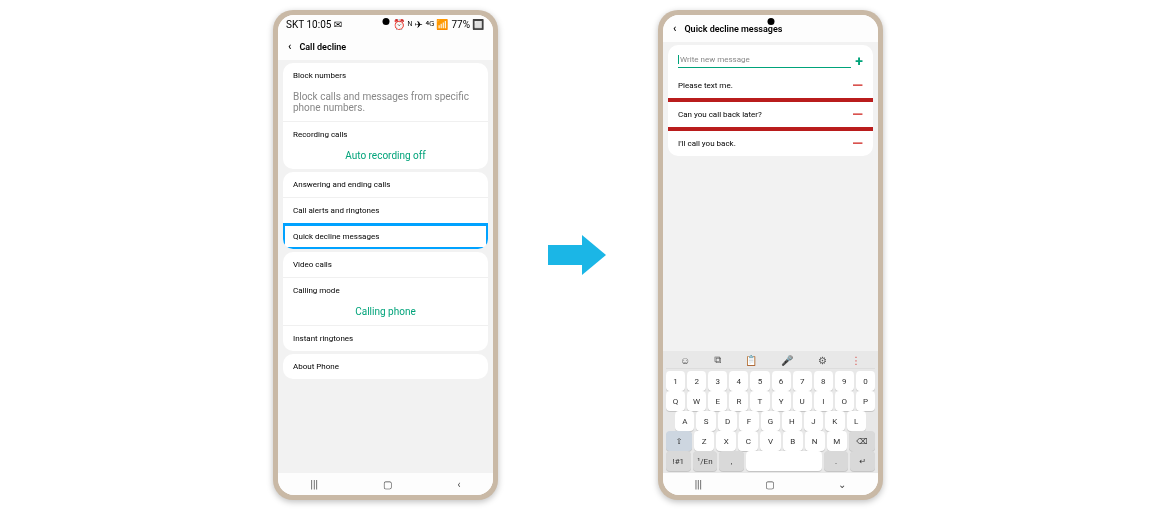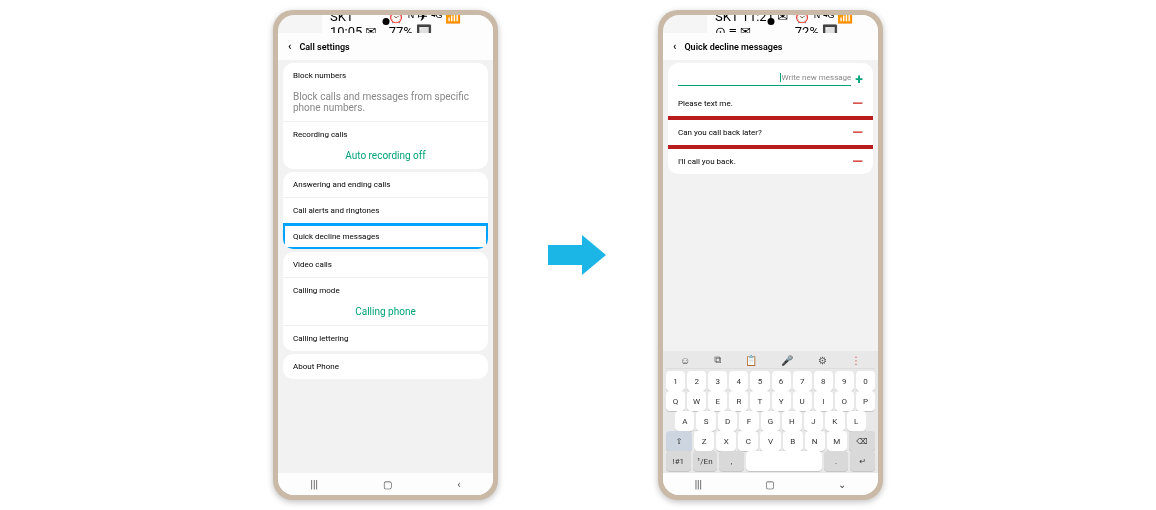--- a/index.html
+++ b/index.html
@@ -44,28 +44,27 @@
     left: 50%;
     transform: translateX(-50%);
     width: 7px;
     height: 7px;
     background: #000;
     border-radius: 50%;
     z-index: 30;
   }
   .statusbar {
     height: 18px;
-    font-size: 13px;
+    font-size: 10px;
     color: #000;
     display: flex;
     justify-content: space-between;
     align-items: center;
     padding: 0 8px;
     background: #fdfdfd;
-    margin-left: 44px;
   }
   .statusbar .sb-left { display:flex; gap:2px; align-items:center;}
   .statusbar .sb-right { display:flex; gap:2px; align-items:center;}
   .titlebar {
     display: flex;
     align-items: center;
     gap: 8px;
     padding: 8px 10px;
     font-size: 9px;
     font-weight: 600;
@@ -126,21 +125,20 @@
     border-bottom:20px solid transparent;
     border-left:24px solid #1bb6e6;
   }
 
   
   .input-row {
     display:flex;
     align-items:center;
     gap:4px;
     padding: 8px 10px 4px 10px;
-    text-align: right;
   }
   .input-line {
     flex:1;
     border-bottom: 1.5px solid #00a37a;
     font-size: 8px;
     color: #888;
     padding-bottom: 3px;
   }
   .input-line .cursor {
     border-left:1px solid #00a37a; padding-left:1px;
@@ -200,21 +198,21 @@
 
   <div class="phone">
     <div class="camera-hole"></div>
     <div class="screen">
       <div class="statusbar">
         <span class="sb-left">SKT 10:05 ✉</span>
         <span class="sb-right">⏰ ᴺ ✈  ⁴ᴳ 📶 77% 🔲</span>
       </div>
       <div class="titlebar">
         <span class="back">‹</span>
-        <span>Call settings</span>
+        <span>Call decline</span>
       </div>
       <div class="content" id="content1">
           <div class="card">
             <div class="item">
               <div class="lbl">Block numbers</div>
               <div class="sub">Block calls and messages from specific phone numbers.</div>
             </div>
             <div class="item">
               <div class="lbl">Recording calls</div>
               <div class="sub green">Auto recording off</div>
@@ -233,21 +231,21 @@
           </div>
           <div class="card">
             <div class="item">
               <div class="lbl">Video calls</div>
             </div>
             <div class="item">
               <div class="lbl">Calling mode</div>
               <div class="sub green">Calling phone</div>
             </div>
             <div class="item">
-              <div class="lbl">Calling lettering</div>
+              <div class="lbl">Instant ringtones</div>
             </div>
           </div>
           <div class="card">
             <div class="item">
               <div class="lbl">About Phone</div>
             </div>
           </div>
         </div>
       <div class="navbar">
         <span>|||</span>
@@ -258,24 +256,20 @@
   </div>
 
   <div class="arrow">
     <div class="arrow-body"></div>
     <div class="arrow-head"></div>
   </div>
 
   <div class="phone">
     <div class="camera-hole"></div>
     <div class="screen">
-      <div class="statusbar">
-        <span class="sb-left">SKT 11:21 ✉ ⊙ ≡ ✉</span>
-        <span class="sb-right">⏰ ᴺ ⁴ᴳ 📶 72% 🔲</span>
-      </div>
       <div class="titlebar">
         <span class="back">‹</span>
         <span>Quick decline messages</span>
       </div>
 
       <div class="content" style="background:#f2f2f2;">
         <div class="card">
           <div class="input-row">
             <div class="input-line">
               <span class="cursor">Write new message</span>

